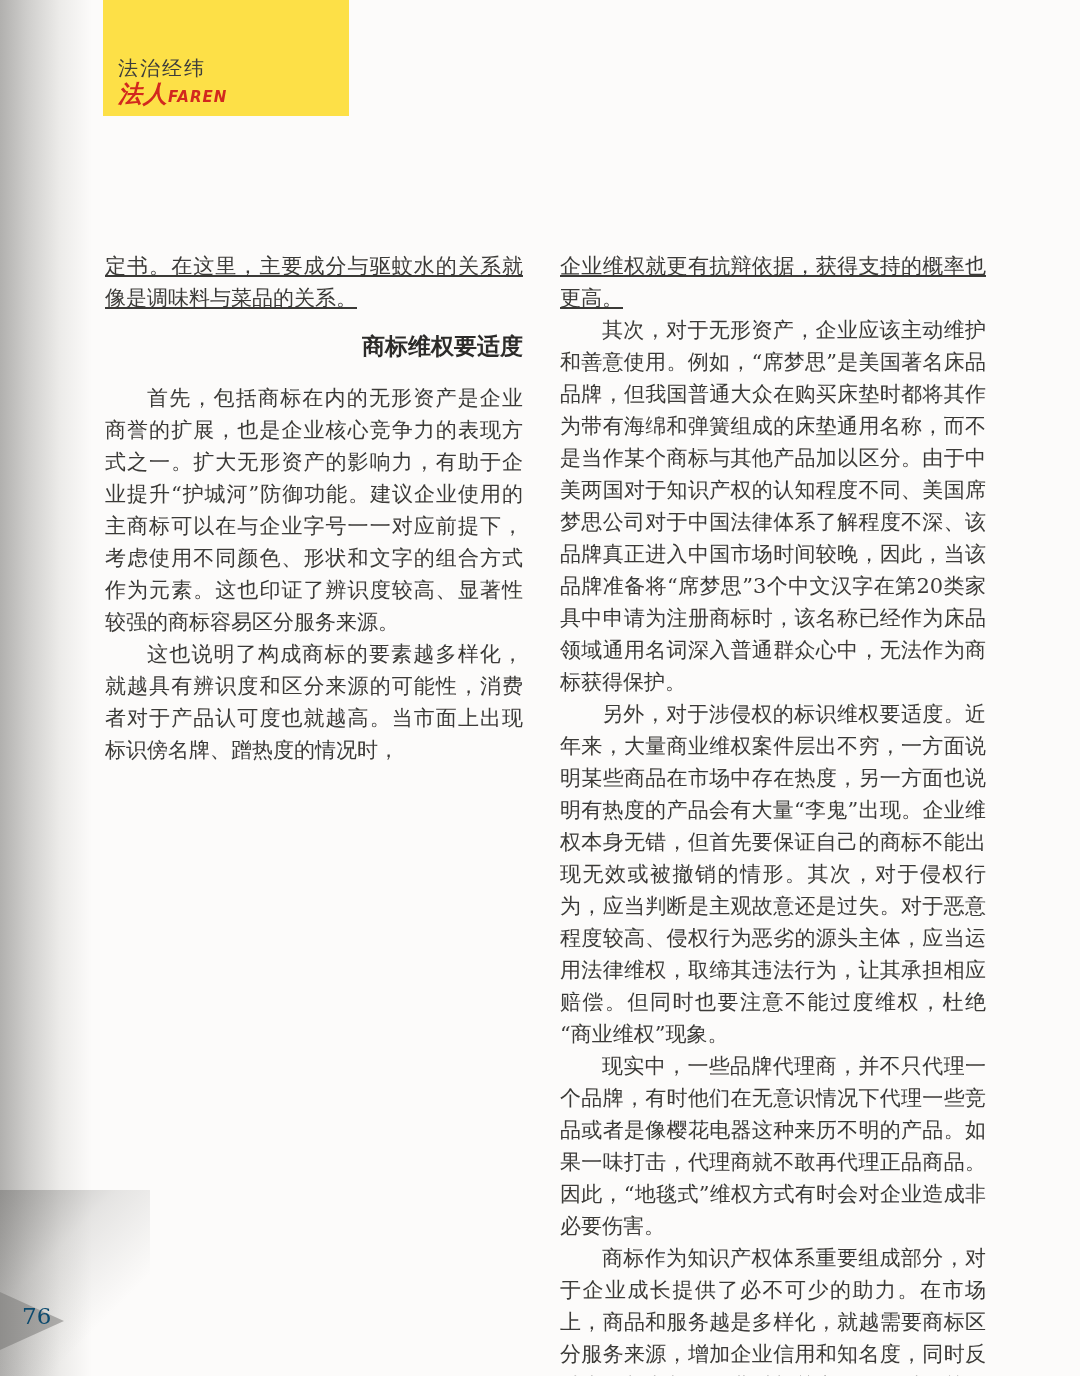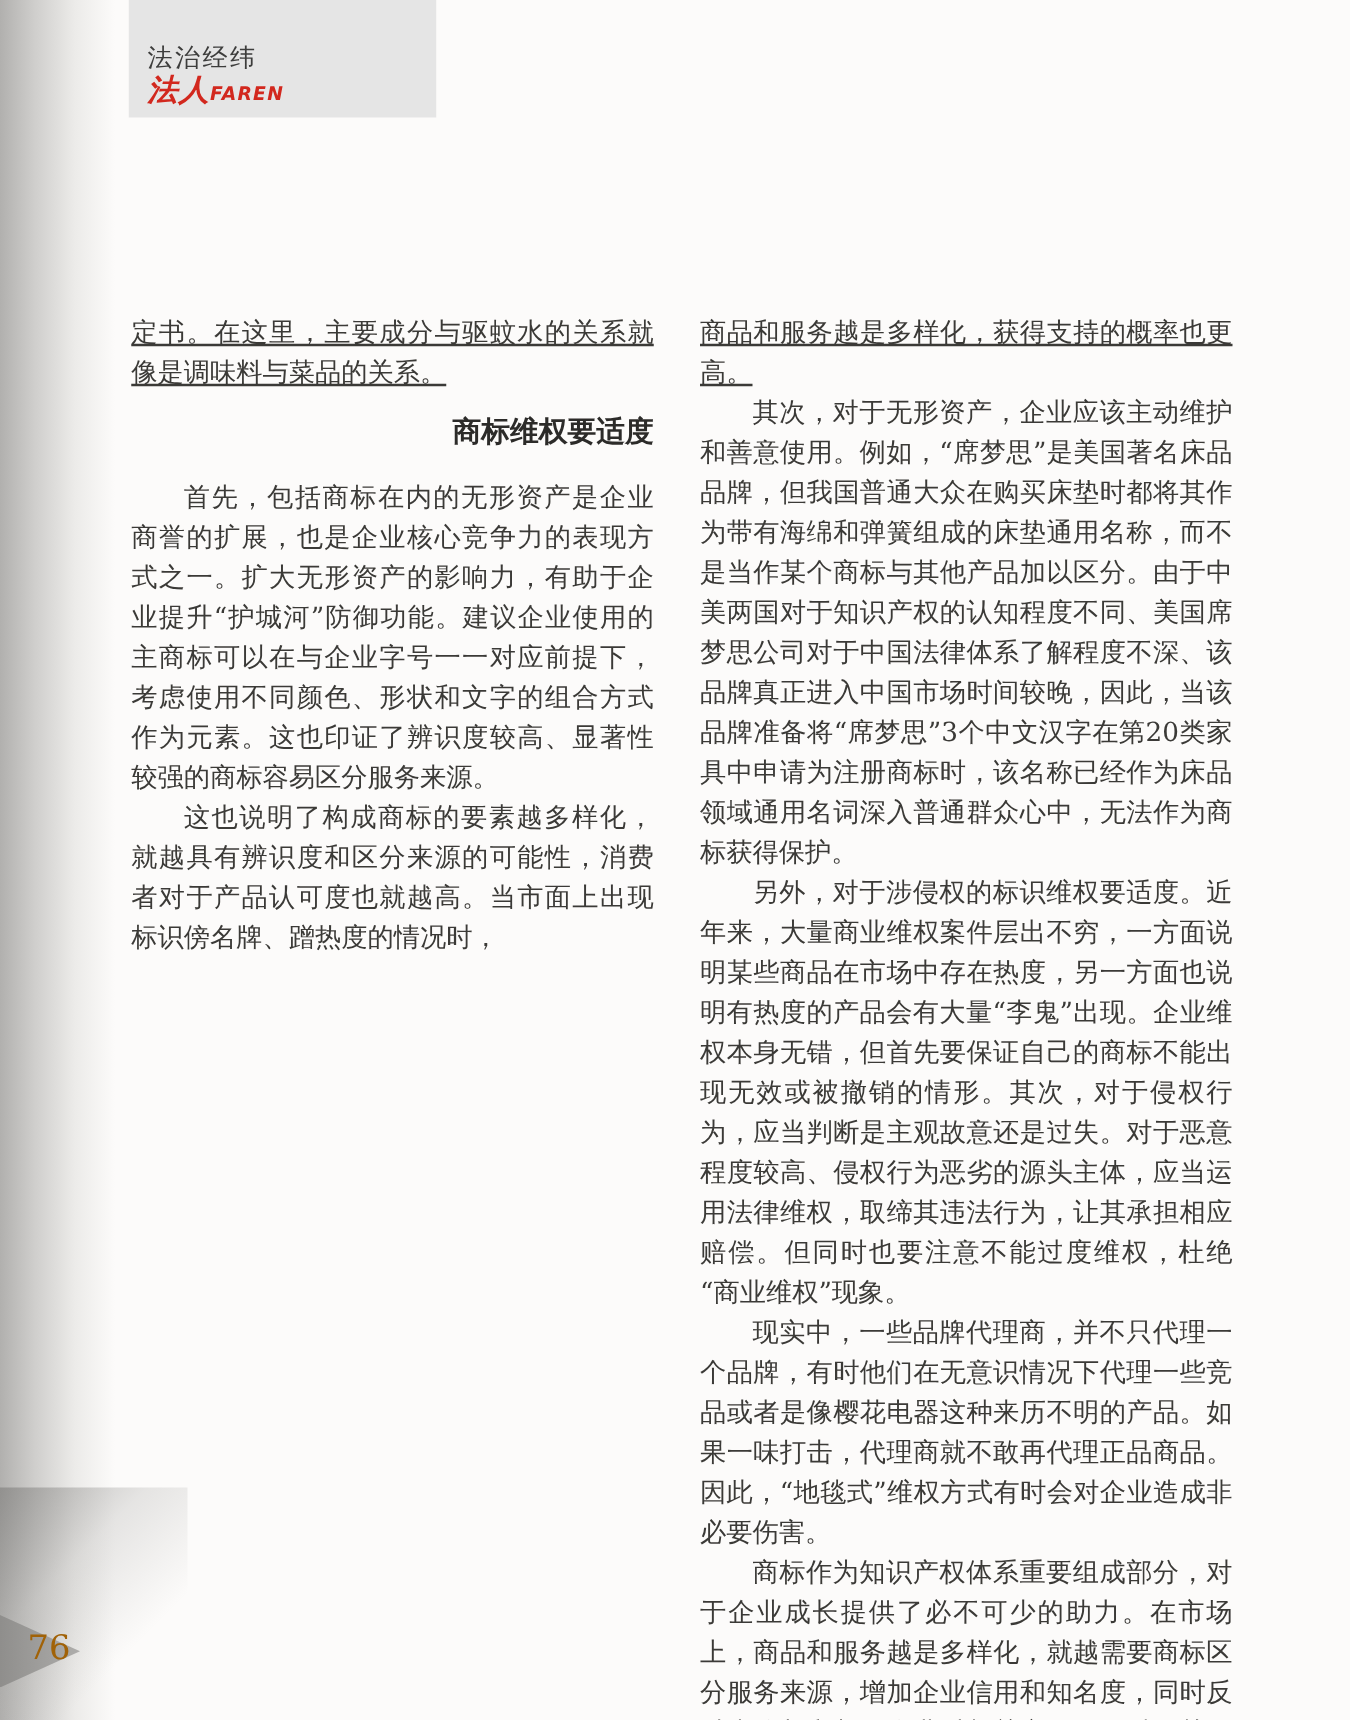--- a/index.html
+++ b/index.html
@@ -14,22 +14,22 @@
   .edge-shadow{
     position:absolute;left:0;top:0;width:92px;height:1376px;
     background:linear-gradient(90deg,#b1b0ae 0%,#cfcecc 30%,#ecebe9 65%,rgba(252,251,250,0) 100%);
   }
   .edge-shadow-bottom{
     position:absolute;left:0;top:1190px;width:150px;height:186px;
     background:linear-gradient(135deg,rgba(120,119,117,.55) 0%,rgba(160,159,157,.25) 35%,rgba(252,251,250,0) 70%);
   }
   
   .banner{
-    position:absolute;left:103px;top:0;width:246px;height:94px;
-    background:#e5e5e5;
+    position:absolute;left:103px;top:0;width:246px;height:116px;
+    background:#fde047;
   }
   .banner .section-label{
     position:absolute;left:15px;bottom:34px;
     font-family:"DejaVu Sans", sans-serif;
     font-size:20px;color:#3d3d3c;letter-spacing:2px;
   }
   .banner .logo{
     position:absolute;left:15px;bottom:6px;
     font-style:italic;font-weight:bold;white-space:nowrap;margin-top:19px;
   }
@@ -59,21 +59,21 @@
   }
   
   .page-tab{
     position:absolute;left:0;top:1292px;width:64px;height:58px;
     background:linear-gradient(90deg,#8f8e8c,#aeadab);
     -webkit-clip-path:polygon(0 0,100% 50%,0 100%);
     clip-path:polygon(0 0,100% 50%,0 100%);
   }
   .page-number{
     position:absolute;left:22px;top:1303px;
-    font-size:27px;color:#a16207;
+    font-size:23px;color:#0c4a6e;
     font-family:"DejaVu Serif", serif;
   }
 </style>
 </head>
 <body>
 
 <div class="edge-shadow"></div>
 <div class="edge-shadow-bottom"></div>
 
 <div class="banner">
@@ -87,21 +87,21 @@
   <div>
       <p class="no-indent">定书。在这里，主要成分与驱蚊水的关系就像是调味料与菜品的关系。</p>
       <h2>商标维权要适度</h2>
       <p>首先，包括商标在内的无形资产是企业商誉的扩展，也是企业核心竞争力的表现方式之一。扩大无形资产的影响力，有助于企业提升“护城河”防御功能。建议企业使用的主商标可以在与企业字号一一对应前提下，考虑使用不同颜色、形状和文字的组合方式作为元素。这也印证了辨识度较高、显著性较强的商标容易区分服务来源。</p>
       <p>这也说明了构成商标的要素越多样化，就越具有辨识度和区分来源的可能性，消费者对于产品认可度也就越高。当市面上出现标识傍名牌、蹭热度的情况时，</p>
     </div>
 </div>
 
 <div class="column column-right">
   <div>
-      <p class="no-indent">商品和服务越是多样化，获得支持的概率也更高。</p>
+      <p class="no-indent">企业维权就更有抗辩依据，获得支持的概率也更高。</p>
       <p>其次，对于无形资产，企业应该主动维护和善意使用。例如，“席梦思”是美国著名床品品牌，但我国普通大众在购买床垫时都将其作为带有海绵和弹簧组成的床垫通用名称，而不是当作某个商标与其他产品加以区分。由于中美两国对于知识产权的认知程度不同、美国席梦思公司对于中国法律体系了解程度不深、该品牌真正进入中国市场时间较晚，因此，当该品牌准备将“席梦思”3个中文汉字在第20类家具中申请为注册商标时，该名称已经作为床品领域通用名词深入普通群众心中，无法作为商标获得保护。</p>
       <p>另外，对于涉侵权的标识维权要适度。近年来，大量商业维权案件层出不穷，一方面说明某些商品在市场中存在热度，另一方面也说明有热度的产品会有大量“李鬼”出现。企业维权本身无错，但首先要保证自己的商标不能出现无效或被撤销的情形。其次，对于侵权行为，应当判断是主观故意还是过失。对于恶意程度较高、侵权行为恶劣的源头主体，应当运用法律维权，取缔其违法行为，让其承担相应赔偿。但同时也要注意不能过度维权，杜绝“商业维权”现象。</p>
       <p>现实中，一些品牌代理商，并不只代理一个品牌，有时他们在无意识情况下代理一些竞品或者是像樱花电器这种来历不明的产品。如果一味打击，代理商就不敢再代理正品商品。因此，“地毯式”维权方式有时会对企业造成非必要伤害。</p>
       <p>商标作为知识产权体系重要组成部分，对于企业成长提供了必不可少的助力。在市场上，商品和服务越是多样化，就越需要商标区分服务来源，增加企业信用和知名度，同时反过来监督和督促企业对相关商品严把质量关，维护商标和商品在顾客心中的信誉。</p>
     </div>
 
 </div>
 
 <div class="page-tab"></div>
 <div class="page-number">76</div>

